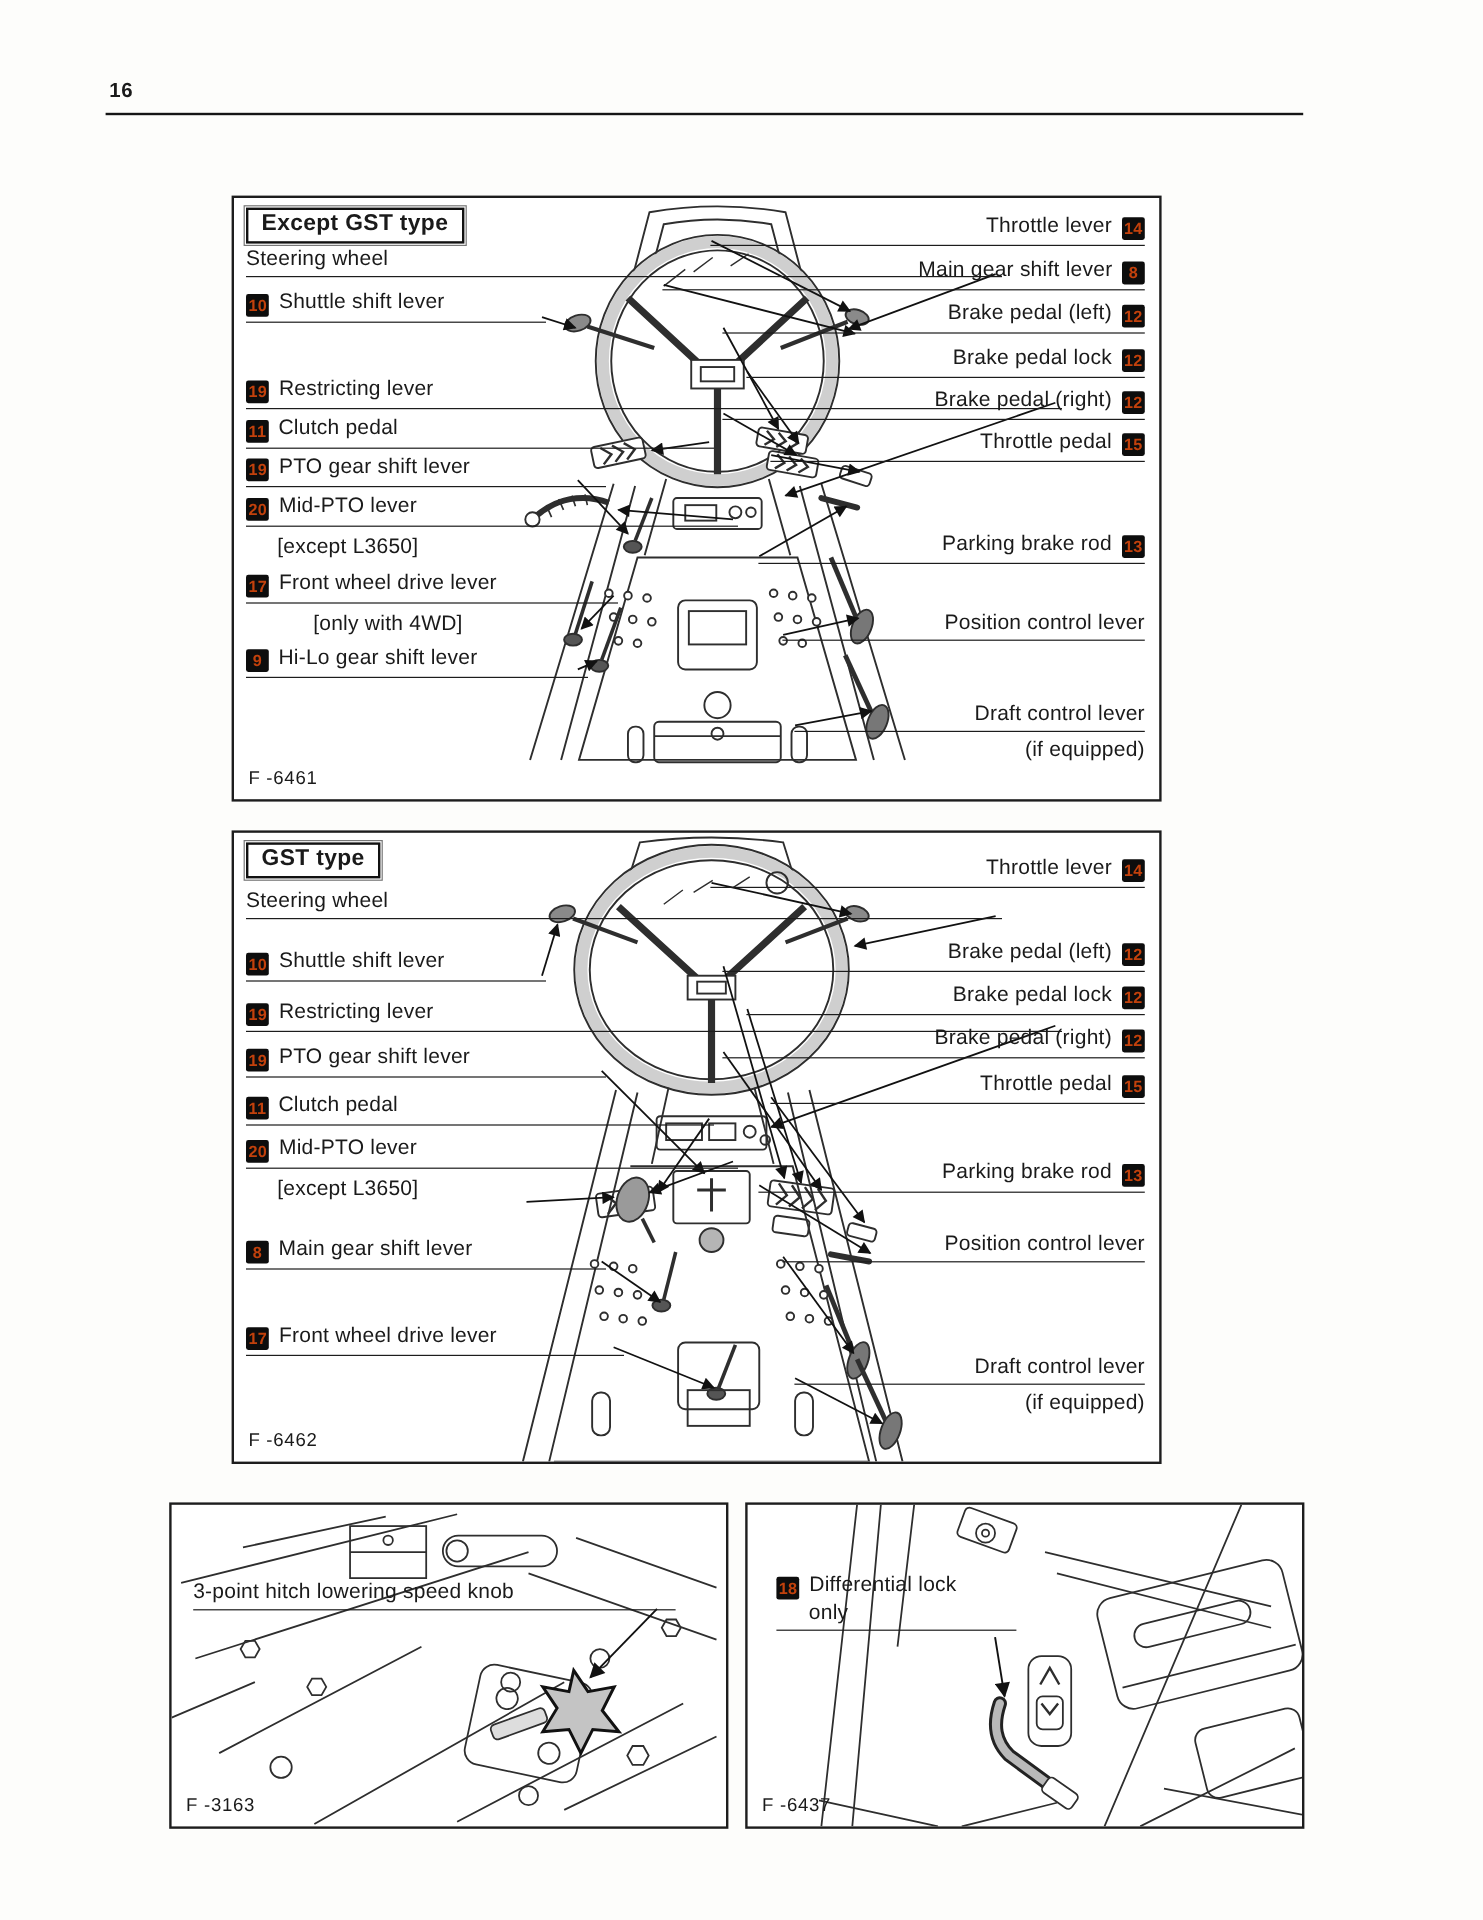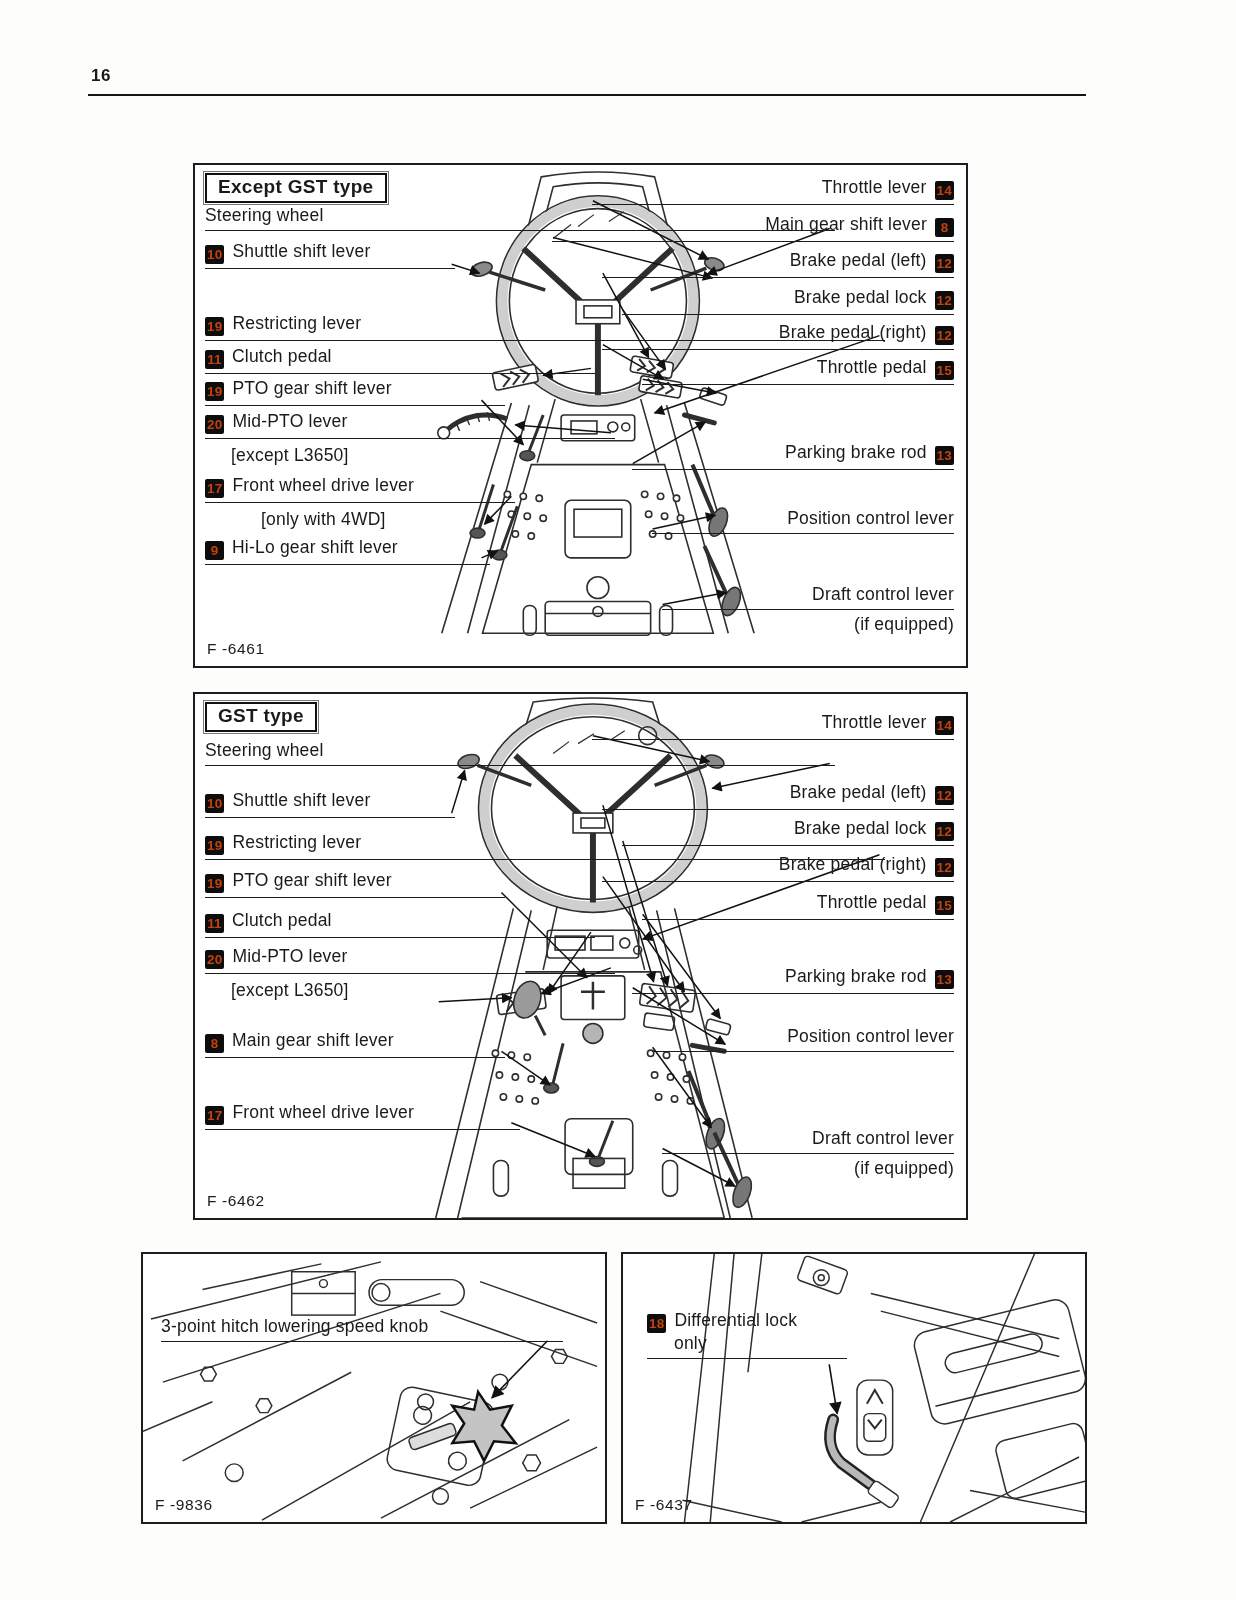--- a/index.html
+++ b/index.html
@@ -345,21 +345,21 @@
         </g>
         <g transform="rotate(-20 294 185)">
           <rect x="268" y="178" width="48" height="13" rx="4" fill="#ddd"></rect>
         </g>
         <path d="M338,140 L350,158 L372,154 L362,174 L376,192 L354,190 L344,210 L334,190 L312,192 L324,172 L312,154 L334,158 Z" fill="#c4c4c4" stroke="#111" stroke-width="2.5"></path>
       </g>
       <path d="M408,88 L352,146" stroke="#111" stroke-width="1.6" fill="none" marker-end="url(#mk3)"></path>
     </svg>
     <div class="row ul" style="left:18px;top:62px;width:402px;">
       <span>3-point hitch lowering speed knob</span></div>
-    <div class="fig">F -9836</div>
+    <div class="fig">F -3163</div>
   </div>
 
   <div class="panel" style="left:621px;top:1252px;width:466px;height:272px;">
     <svg class="abs" viewBox="0 0 466 272" preserveAspectRatio="none">
       <defs>
         <marker id="mk4" viewBox="0 0 10 10" refX="9" refY="5" markerWidth="10" markerHeight="8" orient="auto-start-reverse">
           <path d="M0,0 L10,5 L0,10 z" fill="#111"></path>
         </marker>
       </defs>
       <g stroke="#2e2e2e" fill="none" stroke-width="1.5">

